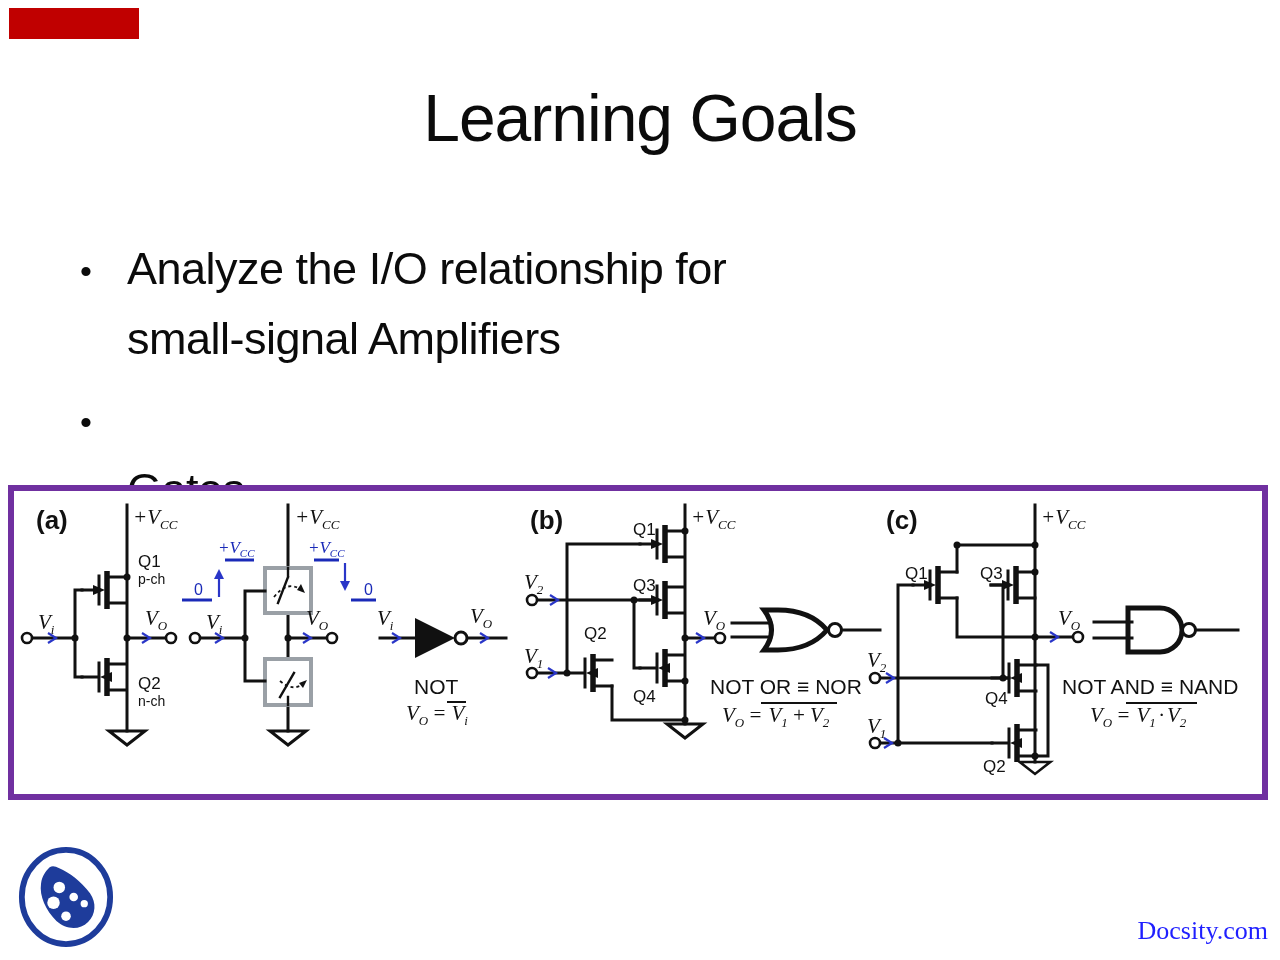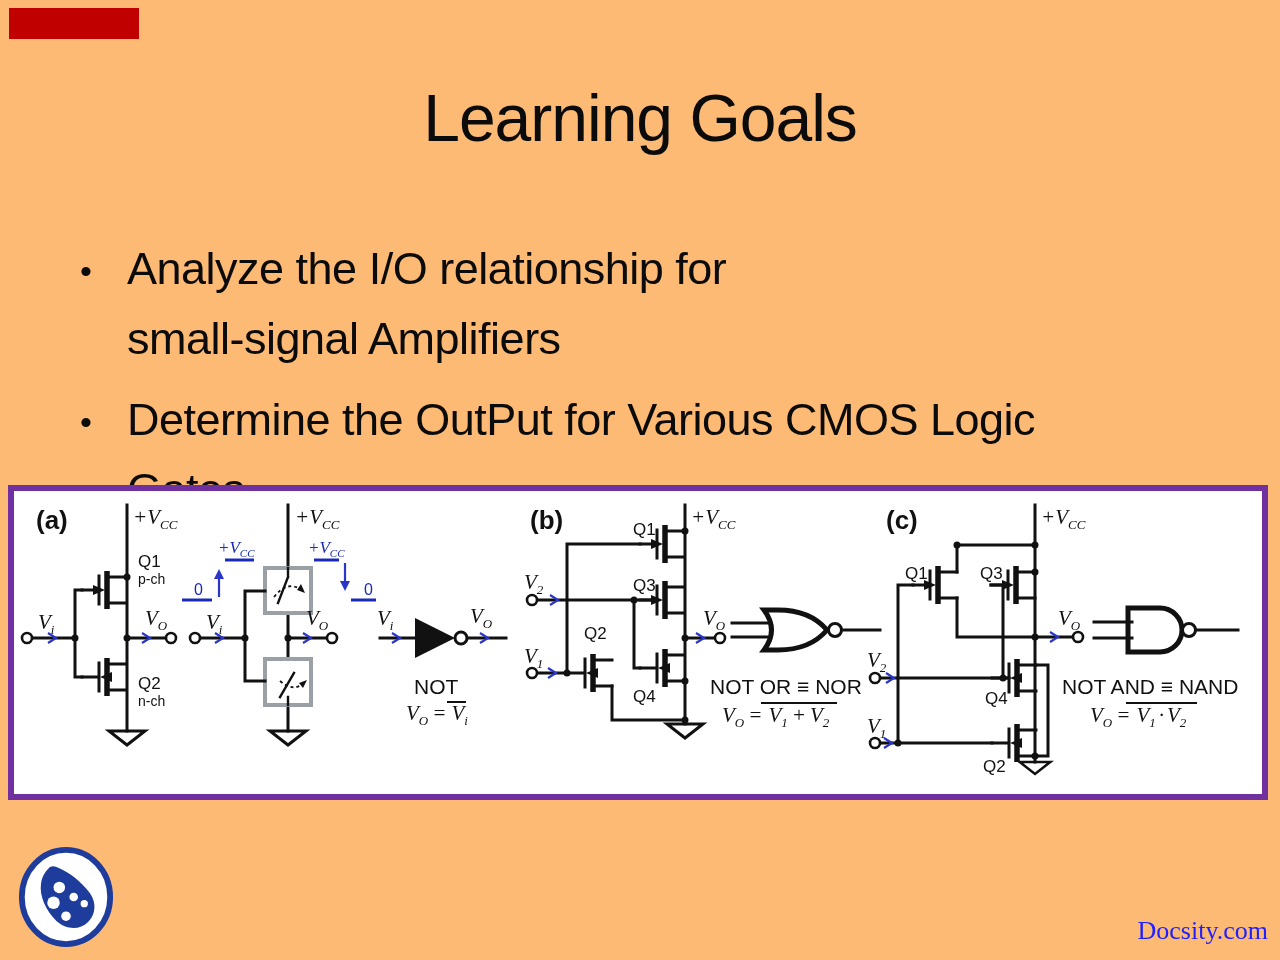--- a/index.html
+++ b/index.html
@@ -1,17 +1,17 @@
 <!DOCTYPE html>
 <html><head>
 <meta charset="utf-8">
 <style>
   html,body{margin:0;padding:0;background:#888;}
   #slide{
-    position:relative;width:1280px;height:960px;background:#fdba74;
+    position:relative;width:1280px;height:960px;background:#ffffff;
     font-family:"Liberation Sans",sans-serif;overflow:hidden;
   }
   .abs{position:absolute;}
   #top-red-bar{left:9px;top:8px;width:130px;height:31px;}
   #title{left:0;top:80px;width:1280px;text-align:center;font-size:66px;
     letter-spacing:-1px;color:#0b0b0b;}
   .bullet-dot{font-size:34px;color:#0b0b0b;}
   .bullet-line{font-size:45px;color:#0b0b0b;letter-spacing:-0.5px;white-space:nowrap;}
   #figure-box{
     left:8px;top:485px;width:1260px;height:315px;background:#ffffff;
@@ -45,21 +45,20 @@
 
   <div id="top-red-bar" class="abs" style="background:#c00000;"></div>
 
   <div id="title" class="abs">Learning Goals</div>
 
   <span class="abs bullet-dot" style="left:80px;top:252px;">•</span>
   <div class="abs bullet-line" style="left:127px;top:313px;">small-signal Amplifiers</div>
   <div class="abs bullet-line" style="left:127px;top:243px;">Analyze the I/O relationship for</div>
 
   <span class="abs bullet-dot" style="left:80px;top:403px;">•</span>
-  <div class="abs bullet-line" style="left:127px;top:394px;">Determine the OutPut for Various CMOS Logic</div>
   <div class="abs bullet-line" style="left:127px;top:464px;">Gates</div>
 
   <div id="figure-box" class="abs">
     <svg width="1248" height="303" viewBox="0 0 1248 303">
       <defs>
         <g id="pmos">
           <path class="w" d="M-26,0 H-9 M-9,-14 V14"></path>
           <path class="ch" d="M-1,-19 V19"></path>
           <path class="w" d="M-1,-13 H18 M-1,13 H18"></path>
           <polygon class="arr" points="-3,0 -15,-5 -15,5"></polygon>

